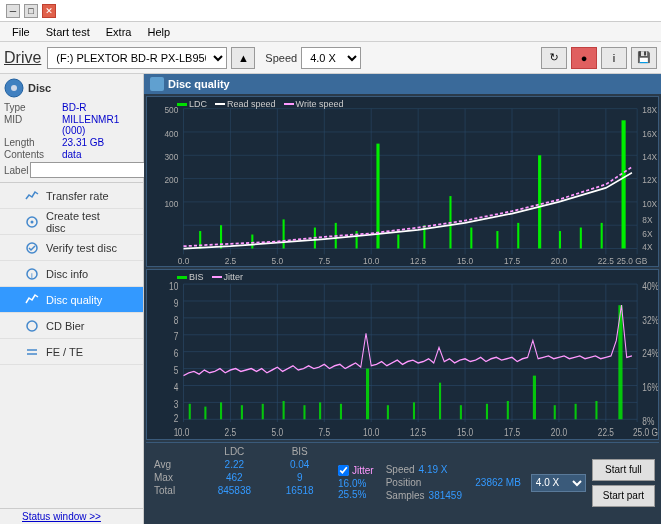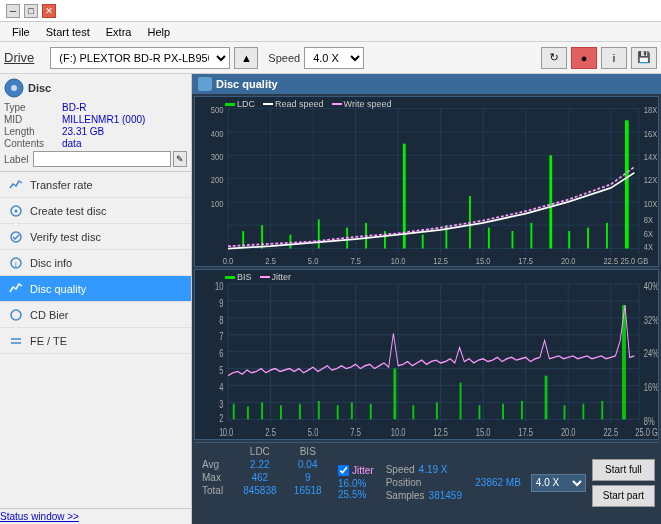--- a/index.html
+++ b/index.html
@@ -12,54 +12,54 @@
     .title-bar-right { display: flex; gap: 4px; }
     .title-btn { width: 14px; height: 14px; border: 1px solid #999; background: #e0e0e0; cursor: pointer; font-size: 9px; display: flex; align-items: center; justify-content: center; }
     .title-btn.close { background: #e0604a; border-color: #c04030; color: #fff; }
     
     
     .menu-bar { background: #f5f5f5; height: 20px; display: flex; align-items: center; padding: 0 4px; border-bottom: 1px solid #d0d0d0; font-size: 11px; }
     .menu-item { padding: 2px 8px; cursor: pointer; }
     
     
     .toolbar { background: #f5f5f5; height: 32px; display: flex; align-items: center; padding: 0 4px; border-bottom: 1px solid #d0d0d0; gap: 4px; }
-    .drive-label { font-size: 13px; color: #333; margin-right: 12px; text-decoration: underline; }
+    .drive-label { font-size: 16px; color: #333; margin-right: 2px; text-decoration: underline; }
     .drive-select { height: 22px; font-size: 11px; background: #fff; border: 1px solid #999; padding: 0 4px; width: 180px; }
     .eject-btn { width: 24px; height: 22px; background: #e8e8e8; border: 1px solid #999; cursor: pointer; display: flex; align-items: center; justify-content: center; }
     .speed-label { font-size: 11px; color: #333; margin-left: 6px; }
     .speed-select { height: 22px; font-size: 11px; background: #fff; border: 1px solid #999; padding: 0 4px; width: 60px; }
     .toolbar-spacer { flex: 1; }
     .toolbar-btn { width: 26px; height: 22px; background: #e8e8e8; border: 1px solid #999; cursor: pointer; display: flex; align-items: center; justify-content: center; font-size: 11px; }
     
     
     .main { display: flex; height: calc(524px - 22px - 20px - 32px); }
     
     
-    .left-panel { width: 192px; background: #f0f0f0; border-right: 1px solid #ccc; display: flex; flex-direction: column; flex-shrink: 0; }
+    .left-panel { width: 144px; background: #f0f0f0; border-right: 1px solid #ccc; display: flex; flex-direction: column; flex-shrink: 0; }
     
     .disc-info-section { padding: 4px; border-bottom: 1px solid #ccc; }
     .disc-header { display: flex; align-items: center; gap: 4px; margin-bottom: 4px; }
     .disc-header-icon { width: 20px; height: 20px; }
     .disc-header-text { font-size: 11px; font-weight: bold; color: #333; }
     .disc-field { display: flex; margin-bottom: 1px; font-size: 10px; }
     .disc-field-label { width: 58px; color: #555; flex-shrink: 0; }
     .disc-field-value { color: #0000cc; flex: 1; }
     .disc-field-value.data { color: #0000cc; }
     .label-row { display: flex; align-items: center; gap: 2px; margin-top: 2px; }
     .label-text { font-size: 10px; color: #555; width: 30px; }
     .label-input { height: 16px; border: 1px solid #999; font-size: 10px; flex: 1; padding: 0 2px; }
     .label-edit-btn { width: 16px; height: 16px; background: #e8e8e8; border: 1px solid #999; cursor: pointer; display: flex; align-items: center; justify-content: center; font-size: 9px; }
     
     
-    .nav-item { height: 26px; display: flex; align-items: center; gap: 6px; padding: 0 8px; cursor: pointer; border-bottom: 1px solid #e0e0e0; font-size: 11px; color: #333; }
+    .nav-item { height: 26px; display: flex; align-items: center; gap: 6px; padding: 0 24px; cursor: pointer; border-bottom: 1px solid #e0e0e0; font-size: 11px; color: #333; }
     .nav-item.active { background: #3399ff; color: #fff; }
     .nav-icon { width: 16px; height: 16px; flex-shrink: 0; display: flex; align-items: center; justify-content: center; }
     
     
-    .status-bar { border-top: 1px solid #ccc; padding: 2px 0; font-size: 10px; }
+    .status-bar { border-top: 1px solid #ccc; padding: 2px 22px; font-size: 10px; }
     .status-window-btn { font-size: 10px; color: #0000cc; cursor: pointer; text-decoration: underline; }
     
     
     .right-panel { flex: 1; display: flex; flex-direction: column; background: #2a3a4a; overflow: hidden; }
     
     
     .dq-header { background: #3a6a9a; height: 20px; display: flex; align-items: center; padding: 0 6px; gap: 4px; }
     .dq-icon { width: 14px; height: 14px; background: #60a0d0; border-radius: 2px; }
     .dq-title { color: #fff; font-size: 11px; font-weight: bold; }
     

